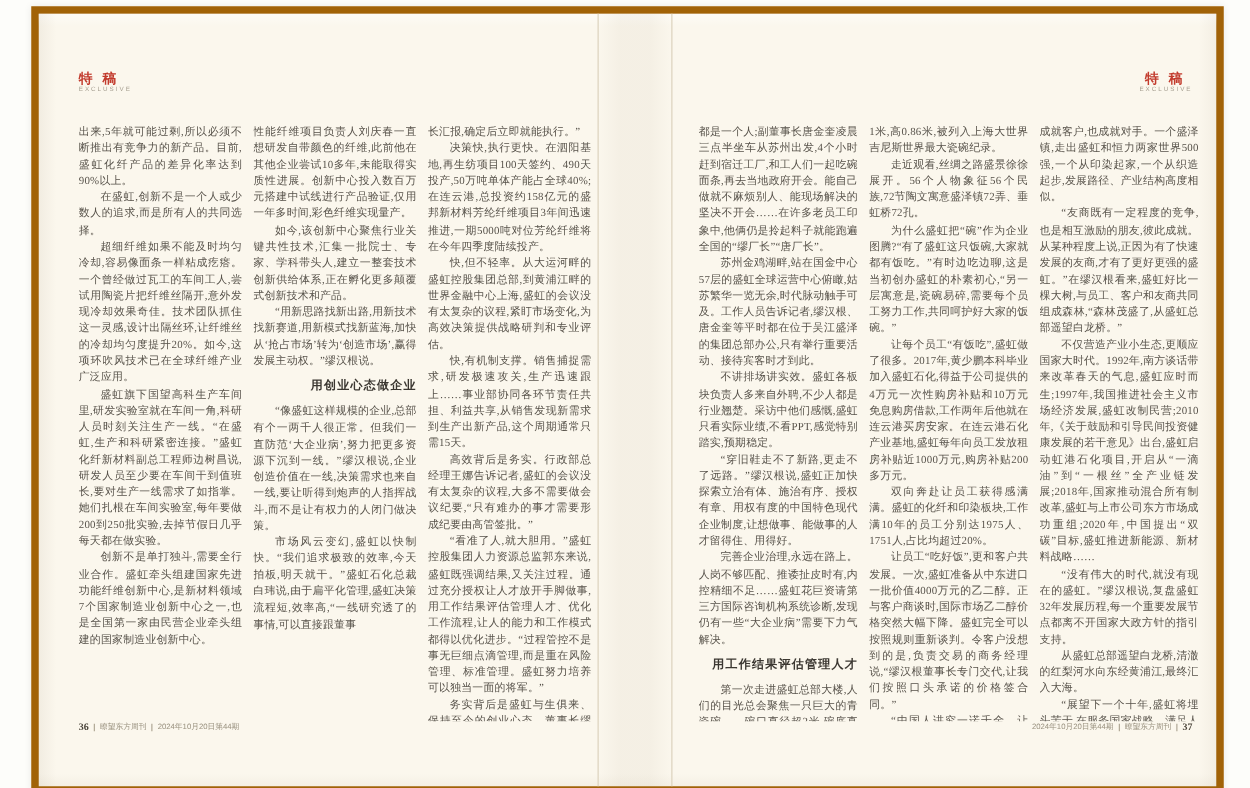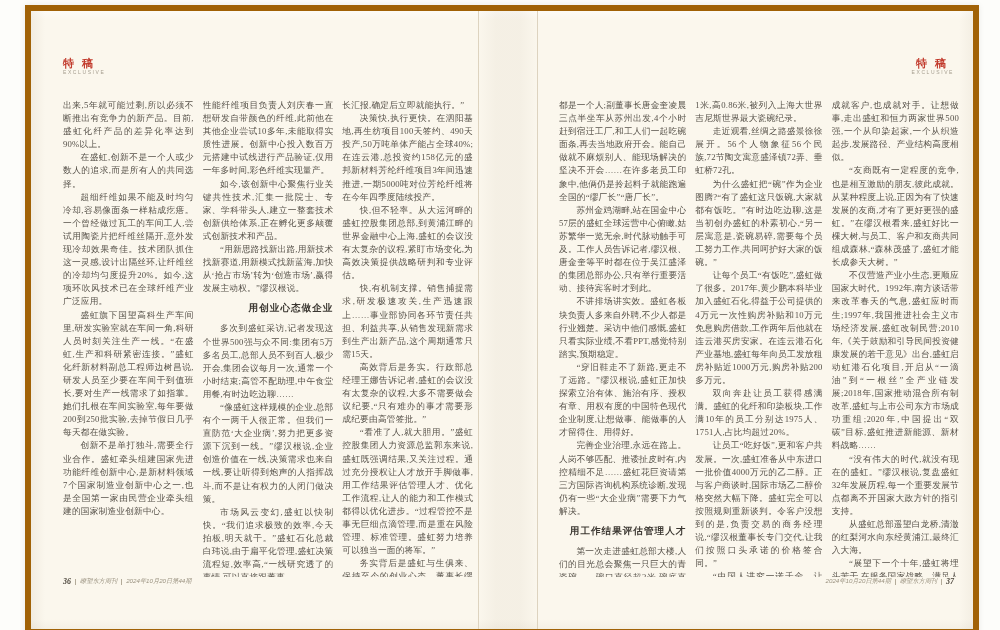--- a/index.html
+++ b/index.html
@@ -25,21 +25,21 @@
   .cols{position:absolute;top:88px;height:478px;display:flex;gap:9px;overflow:hidden;}
   .cols.cl{left:32px;width:410px;} .cols.cr{left:528px;width:400px;}
   .col{flex:1 1 0;overflow:hidden;}
   .col p{margin:0;text-indent:2em;text-align:justify;font-size:8.7px;line-height:13.1px;
     color:#57524a;letter-spacing:0.2px;}
   .col p.cont{text-indent:0;}
   .col .subhead{font-weight:bold;text-align:right;font-size:9.6px;color:#3b3731;
     margin:7px 0 7px;letter-spacing:1px;}
 
   .pg-footer{position:absolute;top:566px;font-size:6.2px;color:#99917f;
-    display:flex;align-items:center;gap:4px;font-family:"Liberation Sans",sans-serif;font-style:italic;}
+    display:flex;align-items:center;gap:4px;font-family:"Liberation Sans",sans-serif;}
   .pg-footer.fl{left:32px;} .pg-footer.fr{right:19px;}
   .pg-footer .pageno{font-size:8px;font-weight:bold;color:#4c463c;
     font-family:"Liberation Serif",serif;}
   .pg-footer .fsep{display:inline-block;width:1px;height:6px;background:#b3ab99;}
 </style>
 </head>
 <body>
 
 <div class="spread">
 
@@ -53,21 +53,20 @@
         <p>在盛虹,创新不是一个人或少数人的追求,而是所有人的共同选择。</p>
         <p>超细纤维如果不能及时均匀冷却,容易像面条一样粘成疙瘩。一个曾经做过瓦工的车间工人,尝试用陶瓷片把纤维丝隔开,意外发现冷却效果奇佳。技术团队抓住这一灵感,设计出隔丝环,让纤维丝的冷却均匀度提升20%。如今,这项环吹风技术已在全球纤维产业广泛应用。</p>
         <p>盛虹旗下国望高科生产车间里,研发实验室就在车间一角,科研人员时刻关注生产一线。“在盛虹,生产和科研紧密连接。”盛虹化纤新材料副总工程师边树昌说,研发人员至少要在车间干到值班长,要对生产一线需求了如指掌。她们扎根在车间实验室,每年要做200到250批实验,去掉节假日几乎每天都在做实验。</p>
         <p>创新不是单打独斗,需要全行业合作。盛虹牵头组建国家先进功能纤维创新中心,是新材料领域7个国家制造业创新中心之一,也是全国第一家由民营企业牵头组建的国家制造业创新中心。</p>
       </div>
       <div class="col">
         <p class="cont">性能纤维项目负责人刘庆春一直想研发自带颜色的纤维,此前他在其他企业尝试10多年,未能取得实质性进展。创新中心投入数百万元搭建中试线进行产品验证,仅用一年多时间,彩色纤维实现量产。</p>
         <p>如今,该创新中心聚焦行业关键共性技术,汇集一批院士、专家、学科带头人,建立一整套技术创新供给体系,正在孵化更多颠覆式创新技术和产品。</p>
         <p>“用新思路找新出路,用新技术找新赛道,用新模式找新蓝海,加快从‘抢占市场’转为‘创造市场’,赢得发展主动权。”缪汉根说。</p>
         <div class="subhead">用创业心态做企业</div>
-        <p>多次到盛虹采访,记者发现这个世界500强与众不同:集团有5万多名员工,总部人员不到百人,极少开会,集团会议每月一次,通常一个小时结束;高管不配助理,中午食堂用餐,有时边吃边聊……</p>
         <p>“像盛虹这样规模的企业,总部有个一两千人很正常。但我们一直防范‘大企业病’,努力把更多资源下沉到一线。”缪汉根说,企业创造价值在一线,决策需求也来自一线,要让听得到炮声的人指挥战斗,而不是让有权力的人闭门做决策。</p>
         <p>市场风云变幻,盛虹以快制快。“我们追求极致的效率,今天拍板,明天就干。”盛虹石化总裁白玮说,由于扁平化管理,盛虹决策流程短,效率高,“一线研究透了的事情,可以直接跟董事</p>
       </div>
       <div class="col">
         <p class="cont">长汇报,确定后立即就能执行。”</p>
         <p>决策快,执行更快。在泗阳基地,再生纺项目100天签约、490天投产,50万吨单体产能占全球40%;在连云港,总投资约158亿元的盛邦新材料芳纶纤维项目3年间迅速推进,一期5000吨对位芳纶纤维将在今年四季度陆续投产。</p>
         <p>快,但不轻率。从大运河畔的盛虹控股集团总部,到黄浦江畔的世界金融中心上海,盛虹的会议没有太复杂的议程,紧盯市场变化,为高效决策提供战略研判和专业评估。</p>
         <p>快,有机制支撑。销售捕捉需求,研发极速攻关,生产迅速跟上……事业部协同各环节责任共担、利益共享,从销售发现新需求到生产出新产品,这个周期通常只需15天。</p>
         <p>高效背后是务实。行政部总经理王娜告诉记者,盛虹的会议没有太复杂的议程,大多不需要做会议纪要,“只有难办的事才需要形成纪要由高管签批。”</p>
         <p>“看准了人,就大胆用。”盛虹控股集团人力资源总监郭东来说,盛虹既强调结果,又关注过程。通过充分授权让人才放开手脚做事,用工作结果评估管理人才、优化工作流程,让人的能力和工作模式都得以优化进步。“过程管控不是事无巨细点滴管理,而是重在风险管理、标准管理。盛虹努力培养可以独当一面的将军。”</p>
@@ -104,22 +103,22 @@
       <div class="col">
         <p class="cont">1米,高0.86米,被列入上海大世界吉尼斯世界最大瓷碗纪录。</p>
         <p>走近观看,丝绸之路盛景徐徐展开。56个人物象征56个民族,72节陶文寓意盛泽镇72弄、垂虹桥72孔。</p>
         <p>为什么盛虹把“碗”作为企业图腾?“有了盛虹这只饭碗,大家就都有饭吃。”有时边吃边聊,这是当初创办盛虹的朴素初心,“另一层寓意是,瓷碗易碎,需要每个员工努力工作,共同呵护好大家的饭碗。”</p>
         <p>让每个员工“有饭吃”,盛虹做了很多。2017年,黄少鹏本科毕业加入盛虹石化,得益于公司提供的4万元一次性购房补贴和10万元免息购房借款,工作两年后他就在连云港买房安家。在连云港石化产业基地,盛虹每年向员工发放租房补贴近1000万元,购房补贴200多万元。</p>
         <p>双向奔赴让员工获得感满满。盛虹的化纤和印染板块,工作满10年的员工分别达1975人、1751人,占比均超过20%。</p>
         <p>让员工“吃好饭”,更和客户共发展。一次,盛虹准备从中东进口一批价值4000万元的乙二醇。正与客户商谈时,国际市场乙二醇价格突然大幅下降。盛虹完全可以按照规则重新谈判。令客户没想到的是,负责交易的商务经理说,“缪汉根董事长专门交代,让我们按照口头承诺的价格签合同。”</p>
         <p>“中国人讲究一诺千金。让客户成功,我们才能成功。”缪汉根的决策逻辑特别简单,“大家都有饭吃,世界上的许多事情就好办了。”</p>
       </div>
       <div class="col">
-        <p class="cont">成就客户,也成就对手。让想做事,走出盛虹和恒力两家世界500强,一个从印染起家,一个从织造起步,发展路径、产业结构高度相似。</p>
-        <p>“友商既有一定程度的竞争,也是相互激励的朋友,彼此成就。从某种程度上说,正因为有了快速发展的友商,才有了更好更强的盛虹。”在缪汉根看来,盛虹好比一棵大树,与员工、客户和友商共同组成森林,“森林茂盛了,盛虹才能长成参天大树。”</p>
+        <p class="cont">成就客户,也成就对手。一个盛泽镇,走出盛虹和恒力两家世界500强,一个从印染起家,一个从织造起步,发展路径、产业结构高度相似。</p>
+        <p>“友商既有一定程度的竞争,也是相互激励的朋友,彼此成就。从某种程度上说,正因为有了快速发展的友商,才有了更好更强的盛虹。”在缪汉根看来,盛虹好比一棵大树,与员工、客户和友商共同组成森林,“森林茂盛了,从盛虹总部遥望白龙桥。”</p>
         <p>不仅营造产业小生态,更顺应国家大时代。1992年,南方谈话带来改革春天的气息,盛虹应时而生;1997年,我国推进社会主义市场经济发展,盛虹改制民营;2010年,《关于鼓励和引导民间投资健康发展的若干意见》出台,盛虹启动虹港石化项目,开启从“一滴油”到“一根丝”全产业链发展;2018年,国家推动混合所有制改革,盛虹与上市公司东方市场成功重组;2020年,中国提出“双碳”目标,盛虹推进新能源、新材料战略……</p>
         <p>“没有伟大的时代,就没有现在的盛虹。”缪汉根说,复盘盛虹32年发展历程,每一个重要发展节点都离不开国家大政方针的指引支持。</p>
         <p>从盛虹总部遥望白龙桥,清澈的红梨河水向东经黄浦江,最终汇入大海。</p>
         <p>“展望下一个十年,盛虹将埋头苦干,在服务国家战略、满足人民需求中进一步做强做大,努力成为具有全球竞争力的世界一流企业。”缪汉根说。</p>
       </div>
     </div>
   <div class="pg-footer fr">
     <span>2024年10月20日第44期</span>
     <span class="fsep"></span>
     <span>瞭望东方周刊</span>

